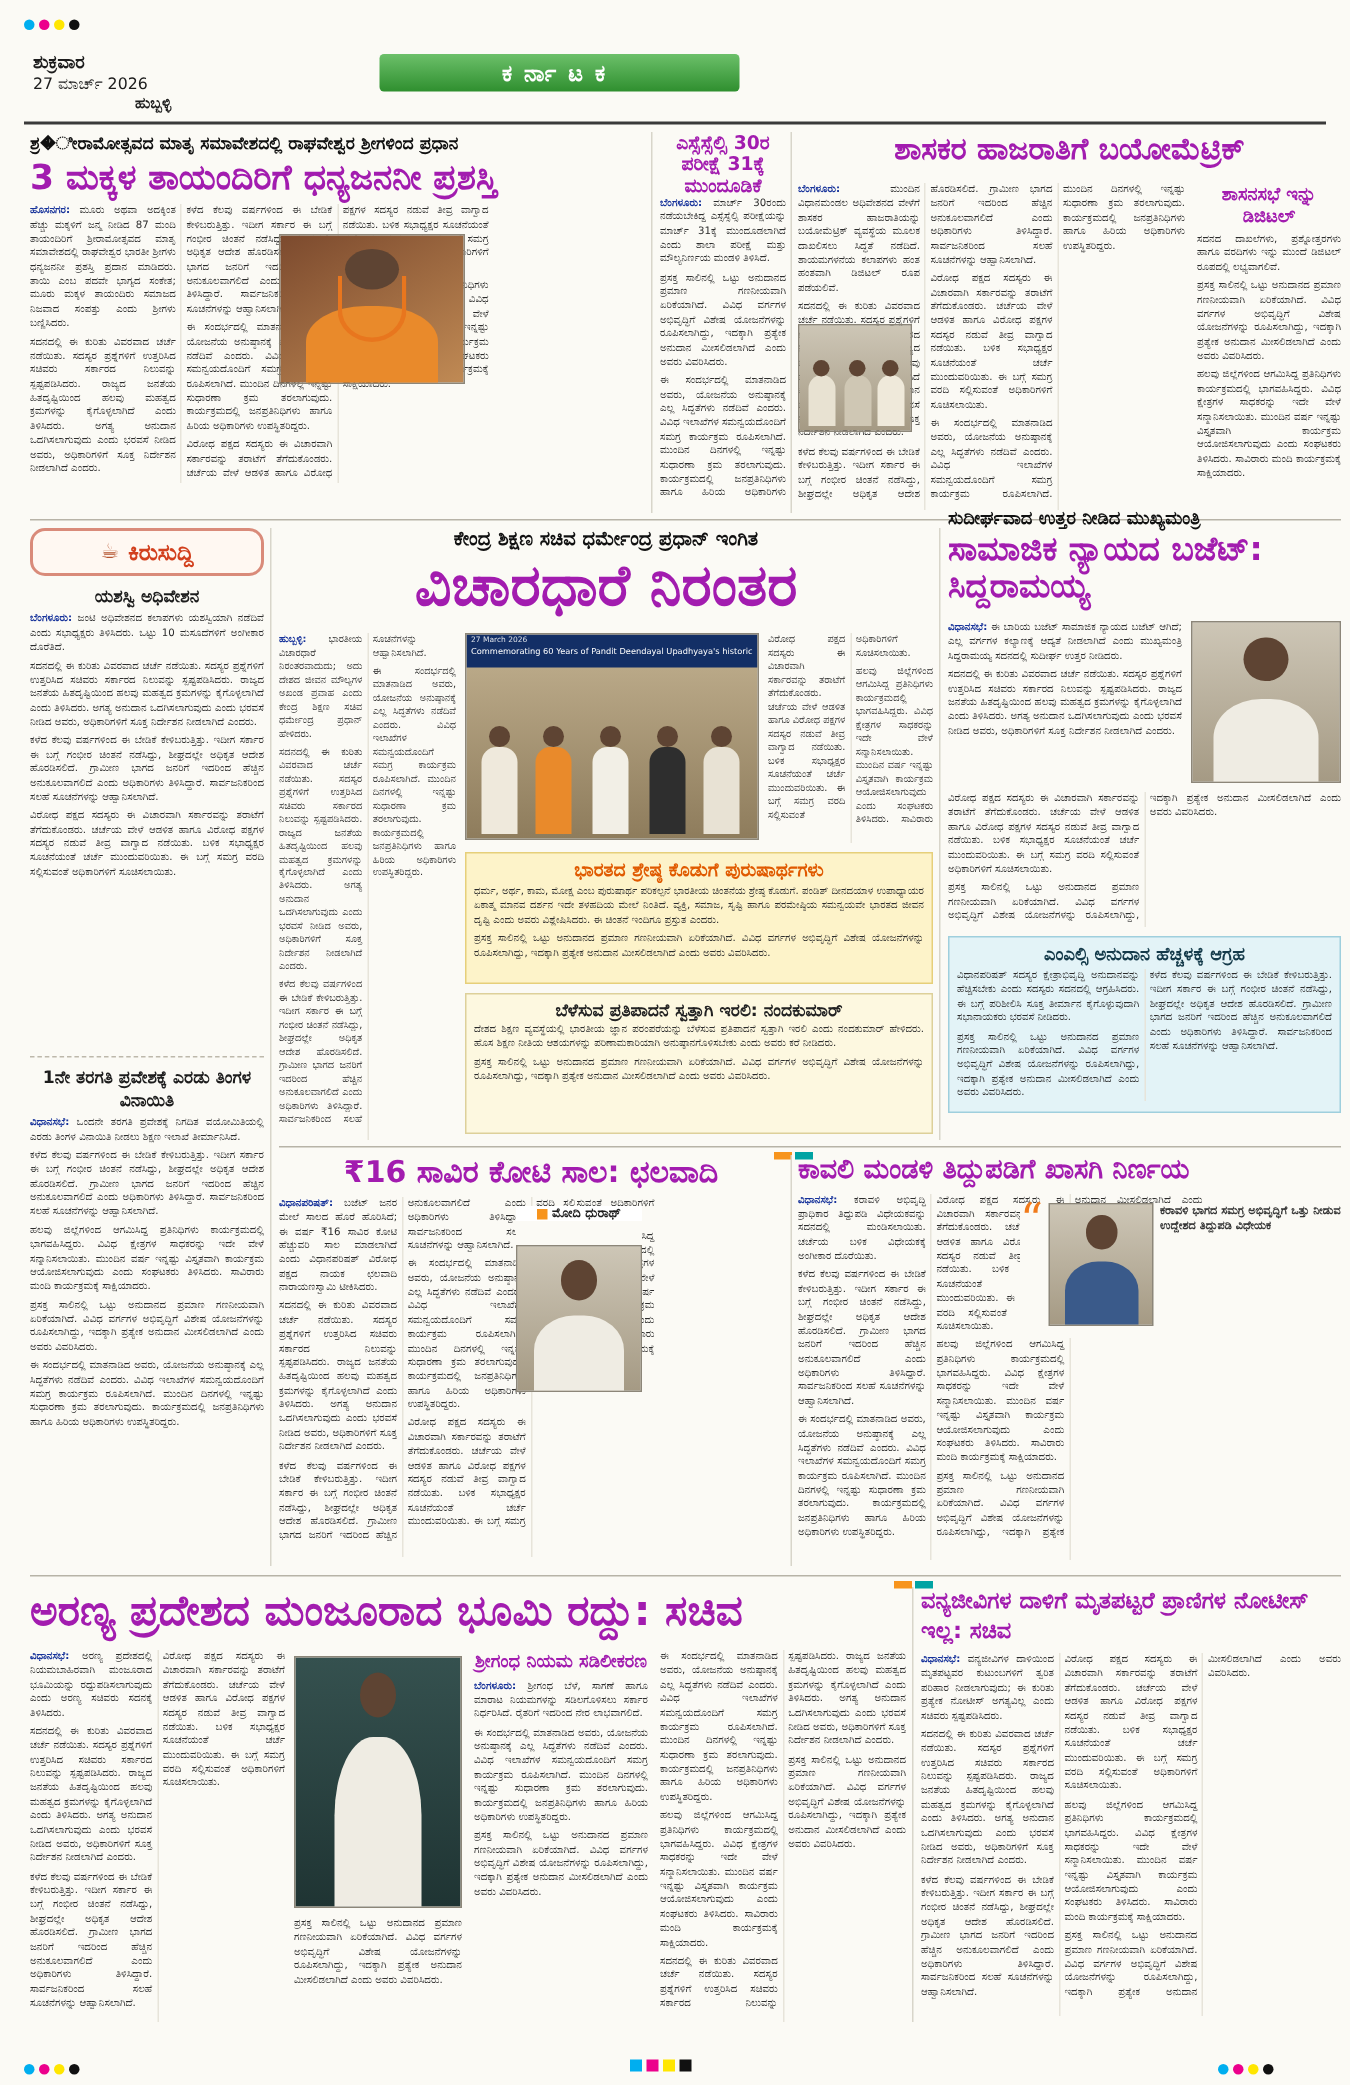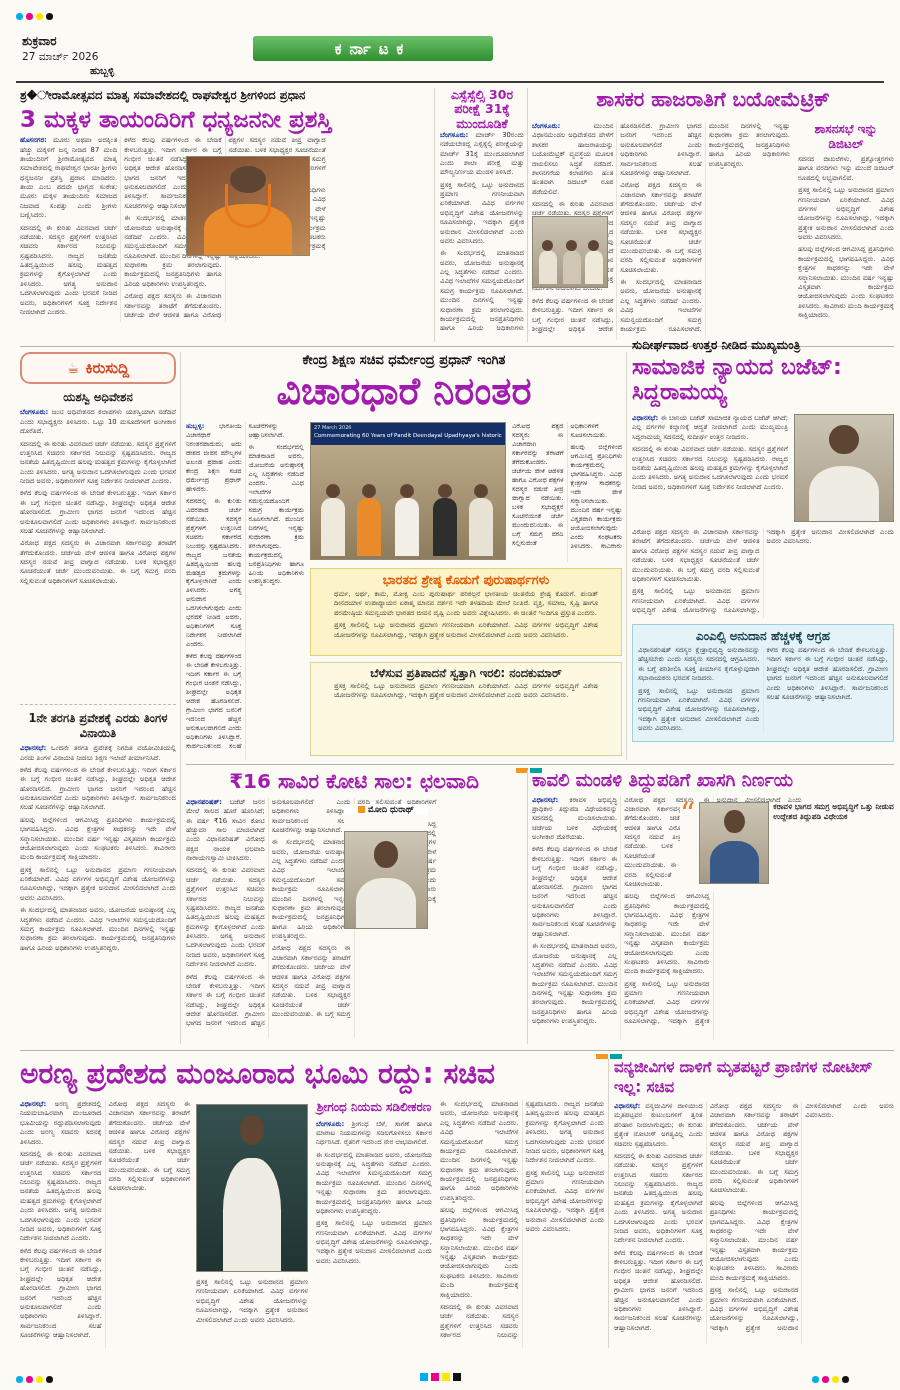--- a/index.html
+++ b/index.html
@@ -59,21 +59,21 @@
   .figrow .fig:nth-of-type(2){left:46px;background:#e98a2b}
   .figrow .fig:nth-of-type(3){left:84px;background:#f2efe6}
   .figrow .fig:nth-of-type(4){left:122px;background:#2e2e2e}
   .figrow .fig:nth-of-type(5){left:158px;background:#e8e2d4}
   .trio .fig{width:18px;height:34px}
   .trio .fig::before{width:11px;height:11px;top:-10px;left:3px}
   .trio .fig:nth-of-type(1){left:6px;background:#e8e2d2}
   .trio .fig:nth-of-type(2){left:30px;background:#cfc7b4}
   .trio .fig:nth-of-type(3){left:52px;background:#efe9da}
   
-  .ybox{position:absolute;background:#fdf3c9;border:1px solid #e6cf7a;padding:3px 23px;overflow:hidden;z-index:2}
+  .ybox{position:absolute;background:#fdf3c9;border:1px solid #e6cf7a;padding:3px 5px;overflow:hidden;z-index:2}
   .ybox2{background:#fdf8e0;border-color:#ddd09a}
   .ybox .bt{font-size:12.5px;font-weight:bold;color:#e05a00;text-align:center;margin-bottom:2px}
   .ybox.ybox2 .bt{color:#222;font-size:11.5px}
   .cbox{position:absolute;background:#e3f3f7;border:1px solid #9fcfdd;padding:4px 5px;overflow:hidden}
   .cbox .bt{font-size:12px;font-weight:bold;color:#143a4a;text-align:center;margin-bottom:3px}
   
   .kiru-box{border:2px solid #d98b7a;border-radius:10px;height:32px;display:flex;align-items:center;justify-content:center;gap:6px;background:#fff8f2}
   .cup{font-size:14px;color:#b5542f;line-height:1}
   .kiru-title{font-size:15px;font-weight:bold;color:#d2401e}
   .side-head{font-size:11.5px;font-weight:bold;text-align:center;line-height:1.25;margin:6px 0 4px}
@@ -135,21 +135,21 @@
       <p>ಪ್ರಸಕ್ತ ಸಾಲಿನಲ್ಲಿ ಒಟ್ಟು ಅನುದಾನದ ಪ್ರಮಾಣ ಗಣನೀಯವಾಗಿ ಏರಿಕೆಯಾಗಿದೆ. ವಿವಿಧ ವರ್ಗಗಳ ಅಭಿವೃದ್ಧಿಗೆ ವಿಶೇಷ ಯೋಜನೆಗಳನ್ನು ರೂಪಿಸಲಾಗಿದ್ದು, ಇದಕ್ಕಾಗಿ ಪ್ರತ್ಯೇಕ ಅನುದಾನ ಮೀಸಲಿಡಲಾಗಿದೆ ಎಂದು ಅವರು ವಿವರಿಸಿದರು.</p>
       <p>ಈ ಸಂದರ್ಭದಲ್ಲಿ ಮಾತನಾಡಿದ ಅವರು, ಯೋಜನೆಯ ಅನುಷ್ಠಾನಕ್ಕೆ ಎಲ್ಲ ಸಿದ್ಧತೆಗಳು ನಡೆದಿವೆ ಎಂದರು. ವಿವಿಧ ಇಲಾಖೆಗಳ ಸಮನ್ವಯದೊಂದಿಗೆ ಸಮಗ್ರ ಕಾರ್ಯಕ್ರಮ ರೂಪಿಸಲಾಗಿದೆ. ಮುಂದಿನ ದಿನಗಳಲ್ಲಿ ಇನ್ನಷ್ಟು ಸುಧಾರಣಾ ಕ್ರಮ ತರಲಾಗುವುದು. ಕಾರ್ಯಕ್ರಮದಲ್ಲಿ ಜನಪ್ರತಿನಿಧಿಗಳು ಹಾಗೂ ಹಿರಿಯ ಅಧಿಕಾರಿಗಳು ಉಪಸ್ಥಿತರಿದ್ದರು.</p>
     </div>
   </div>
 
   <div class="abs vline" style="left:527px;top:88px;height:254px"></div>
 
   <div class="abs" style="left:532px;top:88px;width:362px;height:256px">
     <h1 style="font-size:20px;text-align:center">ಶಾಸಕರ ಹಾಜರಾತಿಗೆ ಬಯೋಮೆಟ್ರಿಕ್</h1>
     <div class="body-txt cols3" style="position:absolute;left:0;top:34px;width:258px;height:218px">
-      <p><span class="dl">ಬೆಂಗಳೂರು:</span> <span>ಮುಂದಿನ ವಿಧಾನಮಂಡಲ ಅಧಿವೇಶನದ ವೇಳೆಗೆ ಶಾಸಕರ ಹಾಜರಾತಿಯನ್ನು ಬಯೋಮೆಟ್ರಿಕ್ ವ್ಯವಸ್ಥೆಯ ಮೂಲಕ ದಾಖಲಿಸಲು ಸಿದ್ಧತೆ ನಡೆದಿದೆ. ಶಾಸನಗರೆಯ ಕಲಾಪಗಳು ಹಂತ ಹಂತವಾಗಿ ಡಿಜಿಟಲ್ ರೂಪ ಪಡೆಯಲಿವೆ.</span></p>
+      <p><span class="dl">ಬೆಂಗಳೂರು:</span> <span>ಮುಂದಿನ ವಿಧಾನಮಂಡಲ ಅಧಿವೇಶನದ ವೇಳೆಗೆ ಶಾಸಕರ ಹಾಜರಾತಿಯನ್ನು ಬಯೋಮೆಟ್ರಿಕ್ ವ್ಯವಸ್ಥೆಯ ಮೂಲಕ ದಾಖಲಿಸಲು ಸಿದ್ಧತೆ ನಡೆದಿದೆ. ಶಾಯಮಗಳನೆಯ ಕಲಾಪಗಳು ಹಂತ ಹಂತವಾಗಿ ಡಿಜಿಟಲ್ ರೂಪ ಪಡೆಯಲಿವೆ.</span></p>
       <p>ಸದನದಲ್ಲಿ ಈ ಕುರಿತು ವಿವರವಾದ ಚರ್ಚೆ ನಡೆಯಿತು. ಸದಸ್ಯರ ಪ್ರಶ್ನೆಗಳಿಗೆ ಉತ್ತರಿಸಿದ ಸಚಿವರು ಸರ್ಕಾರದ ನಿಲುವನ್ನು ಸ್ಪಷ್ಟಪಡಿಸಿದರು. ರಾಜ್ಯದ ಜನತೆಯ ಹಿತದೃಷ್ಟಿಯಿಂದ ಹಲವು ಮಹತ್ವದ ಕ್ರಮಗಳನ್ನು ಕೈಗೊಳ್ಳಲಾಗಿದೆ ಎಂದು ತಿಳಿಸಿದರು. ಅಗತ್ಯ ಅನುದಾನ ಒದಗಿಸಲಾಗುವುದು ಎಂದು ಭರವಸೆ ನೀಡಿದ ಅವರು, ಅಧಿಕಾರಿಗಳಿಗೆ ಸೂಕ್ತ ನಿರ್ದೇಶನ ನೀಡಲಾಗಿದೆ ಎಂದರು.</p>
       <p>ಕಳೆದ ಕೆಲವು ವರ್ಷಗಳಿಂದ ಈ ಬೇಡಿಕೆ ಕೇಳಿಬರುತ್ತಿತ್ತು. ಇದೀಗ ಸರ್ಕಾರ ಈ ಬಗ್ಗೆ ಗಂಭೀರ ಚಿಂತನೆ ನಡೆಸಿದ್ದು, ಶೀಘ್ರದಲ್ಲೇ ಅಧಿಕೃತ ಆದೇಶ ಹೊರಡಿಸಲಿದೆ. ಗ್ರಾಮೀಣ ಭಾಗದ ಜನರಿಗೆ ಇದರಿಂದ ಹೆಚ್ಚಿನ ಅನುಕೂಲವಾಗಲಿದೆ ಎಂದು ಅಧಿಕಾರಿಗಳು ತಿಳಿಸಿದ್ದಾರೆ. ಸಾರ್ವಜನಿಕರಿಂದ ಸಲಹೆ ಸೂಚನೆಗಳನ್ನು ಆಹ್ವಾನಿಸಲಾಗಿದೆ.</p>
       <p>ವಿರೋಧ ಪಕ್ಷದ ಸದಸ್ಯರು ಈ ವಿಚಾರವಾಗಿ ಸರ್ಕಾರವನ್ನು ತರಾಟೆಗೆ ತೆಗೆದುಕೊಂಡರು. ಚರ್ಚೆಯ ವೇಳೆ ಆಡಳಿತ ಹಾಗೂ ವಿರೋಧ ಪಕ್ಷಗಳ ಸದಸ್ಯರ ನಡುವೆ ತೀವ್ರ ವಾಗ್ವಾದ ನಡೆಯಿತು. ಬಳಿಕ ಸಭಾಧ್ಯಕ್ಷರ ಸೂಚನೆಯಂತೆ ಚರ್ಚೆ ಮುಂದುವರಿಯಿತು. ಈ ಬಗ್ಗೆ ಸಮಗ್ರ ವರದಿ ಸಲ್ಲಿಸುವಂತೆ ಅಧಿಕಾರಿಗಳಿಗೆ ಸೂಚಿಸಲಾಯಿತು.</p>
       <p>ಈ ಸಂದರ್ಭದಲ್ಲಿ ಮಾತನಾಡಿದ ಅವರು, ಯೋಜನೆಯ ಅನುಷ್ಠಾನಕ್ಕೆ ಎಲ್ಲ ಸಿದ್ಧತೆಗಳು ನಡೆದಿವೆ ಎಂದರು. ವಿವಿಧ ಇಲಾಖೆಗಳ ಸಮನ್ವಯದೊಂದಿಗೆ ಸಮಗ್ರ ಕಾರ್ಯಕ್ರಮ ರೂಪಿಸಲಾಗಿದೆ. ಮುಂದಿನ ದಿನಗಳಲ್ಲಿ ಇನ್ನಷ್ಟು ಸುಧಾರಣಾ ಕ್ರಮ ತರಲಾಗುವುದು. ಕಾರ್ಯಕ್ರಮದಲ್ಲಿ ಜನಪ್ರತಿನಿಧಿಗಳು ಹಾಗೂ ಹಿರಿಯ ಅಧಿಕಾರಿಗಳು ಉಪಸ್ಥಿತರಿದ್ದರು.</p>
     </div>
     <div class="photo bg-room trio" style="left:0;top:128px;width:76px;height:72px">
       <span class="fig"></span>
         <span class="fig"></span>
         <span class="fig"></span>
     </div>
@@ -217,20 +217,21 @@
     <div class="ybox" style="left:124px;top:216px;width:312px;height:88px">
       <div class="bt">ಭಾರತದ ಶ್ರೇಷ್ಠ ಕೊಡುಗೆ ಪುರುಷಾರ್ಥಗಳು</div>
       <div class="body-txt" style="height:64px">
         <p>ಧರ್ಮ, ಅರ್ಥ, ಕಾಮ, ಮೋಕ್ಷ ಎಂಬ ಪುರುಷಾರ್ಥ ಪರಿಕಲ್ಪನೆ ಭಾರತೀಯ ಚಿಂತನೆಯ ಶ್ರೇಷ್ಠ ಕೊಡುಗೆ. ಪಂಡಿತ್ ದೀನದಯಾಳ ಉಪಾಧ್ಯಾಯರ ಏಕಾತ್ಮ ಮಾನವ ದರ್ಶನ ಇದೇ ತಳಹದಿಯ ಮೇಲೆ ನಿಂತಿದೆ. ವ್ಯಕ್ತಿ, ಸಮಾಜ, ಸೃಷ್ಟಿ ಹಾಗೂ ಪರಮೇಷ್ಠಿಯ ಸಮನ್ವಯವೇ ಭಾರತದ ಜೀವನ ದೃಷ್ಟಿ ಎಂದು ಅವರು ವಿಶ್ಲೇಷಿಸಿದರು. ಈ ಚಿಂತನೆ ಇಂದಿಗೂ ಪ್ರಸ್ತುತ ಎಂದರು.</p>
         <p>ಪ್ರಸಕ್ತ ಸಾಲಿನಲ್ಲಿ ಒಟ್ಟು ಅನುದಾನದ ಪ್ರಮಾಣ ಗಣನೀಯವಾಗಿ ಏರಿಕೆಯಾಗಿದೆ. ವಿವಿಧ ವರ್ಗಗಳ ಅಭಿವೃದ್ಧಿಗೆ ವಿಶೇಷ ಯೋಜನೆಗಳನ್ನು ರೂಪಿಸಲಾಗಿದ್ದು, ಇದಕ್ಕಾಗಿ ಪ್ರತ್ಯೇಕ ಅನುದಾನ ಮೀಸಲಿಡಲಾಗಿದೆ ಎಂದು ಅವರು ವಿವರಿಸಿದರು.</p>
       </div>
     </div>
     <div class="ybox ybox2" style="left:124px;top:310px;width:312px;height:94px">
       <div class="bt">ಬೆಳೆಸುವ ಪ್ರತಿಪಾದನೆ ಸ್ವತ್ತಾಗಿ ಇರಲಿ: ನಂದಕುಮಾರ್</div>
       <div class="body-txt" style="height:70px">
+        <p>ದೇಶದ ಶಿಕ್ಷಣ ವ್ಯವಸ್ಥೆಯಲ್ಲಿ ಭಾರತೀಯ ಜ್ಞಾನ ಪರಂಪರೆಯನ್ನು ಬೆಳೆಸುವ ಪ್ರತಿಪಾದನೆ ಸ್ವತ್ತಾಗಿ ಇರಲಿ ಎಂದು ನಂದಕುಮಾರ್ ಹೇಳಿದರು. ಹೊಸ ಶಿಕ್ಷಣ ನೀತಿಯ ಆಶಯಗಳನ್ನು ಪರಿಣಾಮಕಾರಿಯಾಗಿ ಅನುಷ್ಠಾನಗೊಳಿಸಬೇಕು ಎಂದು ಅವರು ಕರೆ ನೀಡಿದರು.</p>
         <p>ಪ್ರಸಕ್ತ ಸಾಲಿನಲ್ಲಿ ಒಟ್ಟು ಅನುದಾನದ ಪ್ರಮಾಣ ಗಣನೀಯವಾಗಿ ಏರಿಕೆಯಾಗಿದೆ. ವಿವಿಧ ವರ್ಗಗಳ ಅಭಿವೃದ್ಧಿಗೆ ವಿಶೇಷ ಯೋಜನೆಗಳನ್ನು ರೂಪಿಸಲಾಗಿದ್ದು, ಇದಕ್ಕಾಗಿ ಪ್ರತ್ಯೇಕ ಅನುದಾನ ಮೀಸಲಿಡಲಾಗಿದೆ ಎಂದು ಅವರು ವಿವರಿಸಿದರು.</p>
       </div>
     </div>
   </div>
 
   <div class="abs vline" style="left:626px;top:352px;height:408px"></div>
 
   <div class="abs" style="left:632px;top:338px;width:262px;height:408px">
     <div class="kicker" style="font-size:12px">ಸುದೀರ್ಘವಾದ ಉತ್ತರ ನೀಡಿದ ಮುಖ್ಯಮಂತ್ರಿ</div>
     <h1 style="font-size:22px;margin-top:2px">ಸಾಮಾಜಿಕ ನ್ಯಾಯದ ಬಜೆಟ್: ಸಿದ್ದರಾಮಯ್ಯ</h1>

